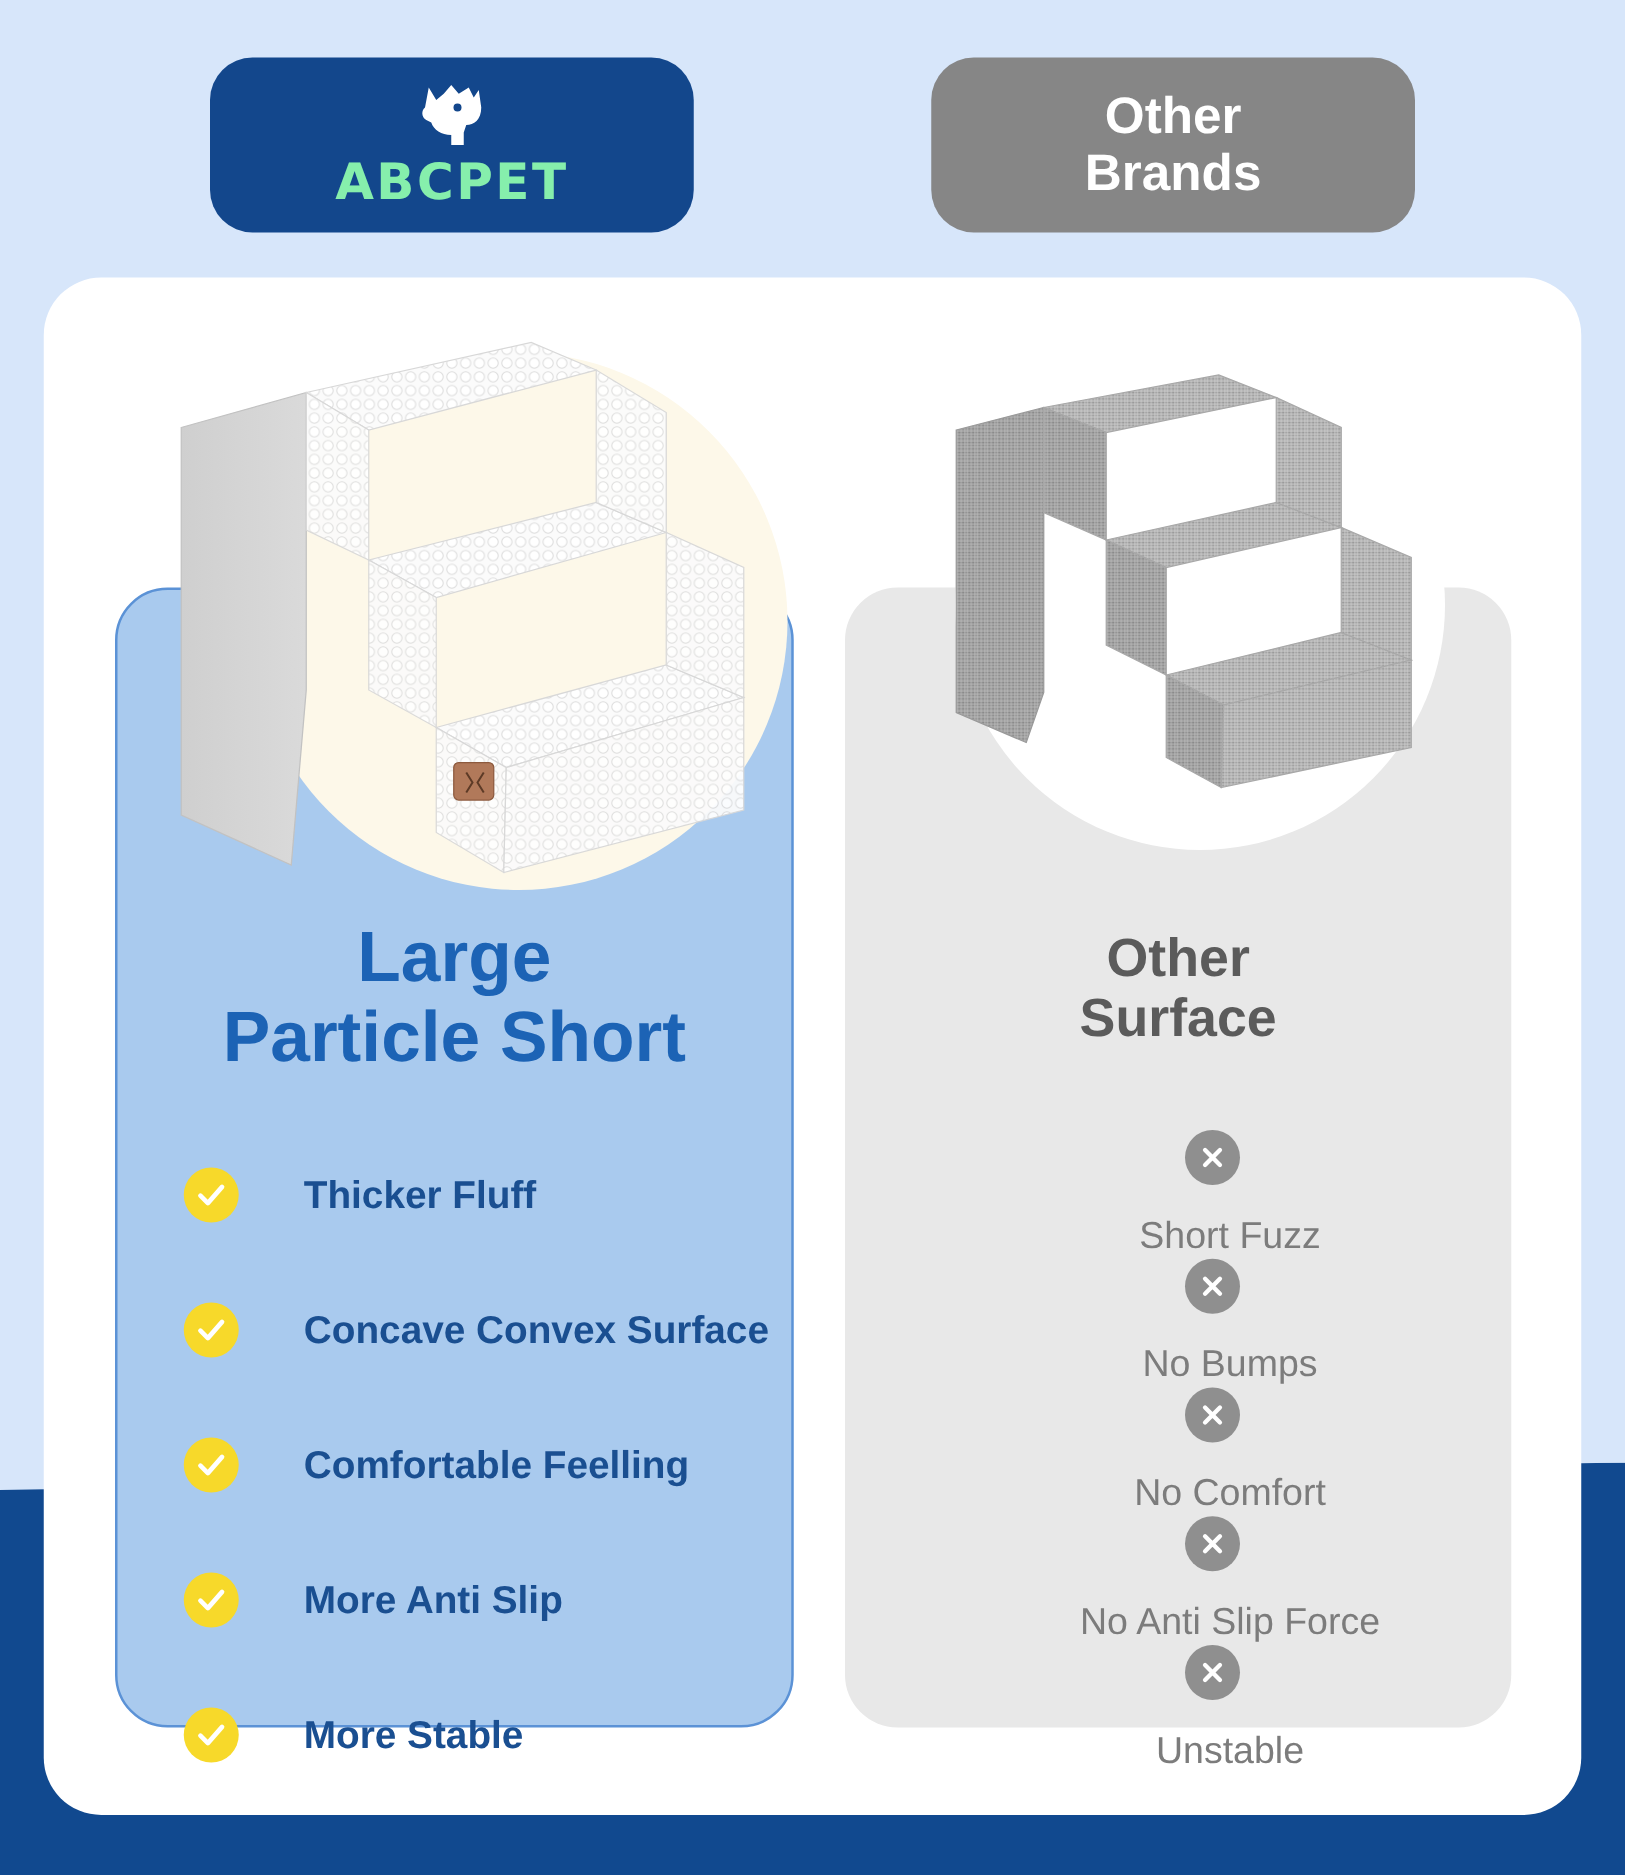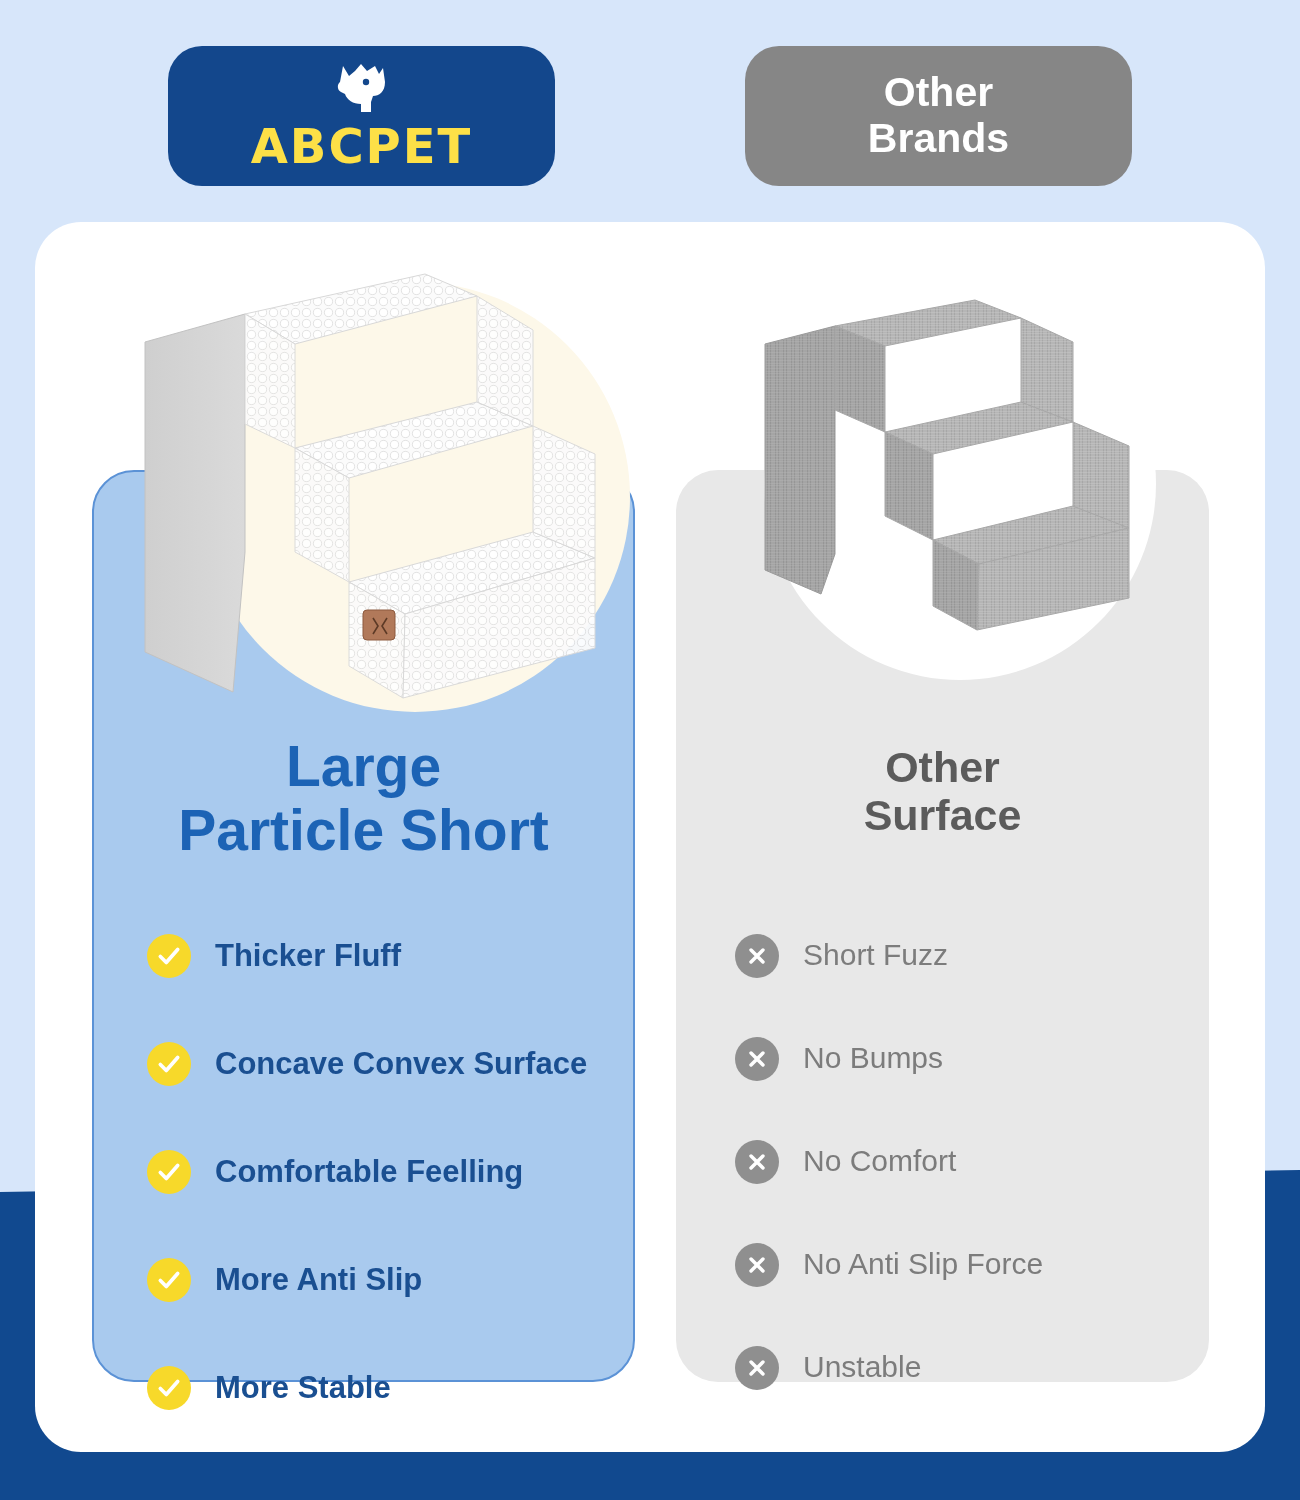--- a/index.html
+++ b/index.html
@@ -24,21 +24,21 @@
     position:absolute; top:46px; left:0; width:1300px; height:145px;
     z-index:5; display:flex; padding:0 168px; gap:190px;
   }
   .brand-badge{
     width:390px; height:140px; background:#13478c; border-radius:34px;
     display:flex; flex-direction:column; align-items:center;
     justify-content:center; gap:2px;
   }
   .dog-icon{ width:62px; height:58px; display:block; }
   .brand-word{
-    color:#fde047; font-size:48px; font-weight:bold; letter-spacing:2px;
+    color:#86efac; font-size:40px; font-weight:bold; letter-spacing:2px;
     line-height:1; font-family:"DejaVu Sans", sans-serif;
   }
   .other-badge{
     width:390px; height:140px; background:#868686; border-radius:34px;
     display:flex; align-items:center; justify-content:center;
     color:#fff; font-size:41px; font-weight:bold; line-height:1.12;
     text-align:center;
   }
 
   
@@ -74,29 +74,29 @@
   .head-left{ left:57px; top:513px; width:543px; font-size:57px; color:#1c63b5; }
   .head-right{ left:641px; top:521px; width:533px; font-size:43px; color:#5b5b5b; }
 
   
   .list{ position:absolute; z-index:9; }
   .list-left{ left:112px; top:680px; width:470px; }
   .list-right{ left:700px; top:682px; width:470px; }
 
   .row{ display:flex; align-items:center; gap:24px; }
   .list-left .row{ height:108px; }
-  .list-right .row{ height:103px; }
+  .list-right .row{ height:103px;flex-direction:column; }
 
   .badge-ic{ flex:0 0 auto; width:44px; height:44px; border-radius:50%;
              display:flex; align-items:center; justify-content:center; }
   .badge-check{ background:#f7d92a; }
   .badge-x{ background:#8f8f8f; }
   .badge-ic svg{ width:26px; height:26px; display:block; }
 
-  .row-label{ font-size:31px; line-height:1.14; }
+  .row-label{ font-size:31px; line-height:1.14;margin-left:28px; }
   .list-left .row-label{ color:#1a4f91; font-weight:bold; }
   .list-right .row-label{ color:#7c7c7c; font-weight:normal; font-size:30px; }
 
   
   .vs{
     position:absolute; left:604px; top:880px; width:124px; height:124px;
     border-radius:50%; background:#f7941e; z-index:20;
     display:flex; align-items:center; justify-content:center;
     color:#ffffff; font-size:60px; font-weight:bold; letter-spacing:-1px;
   }

